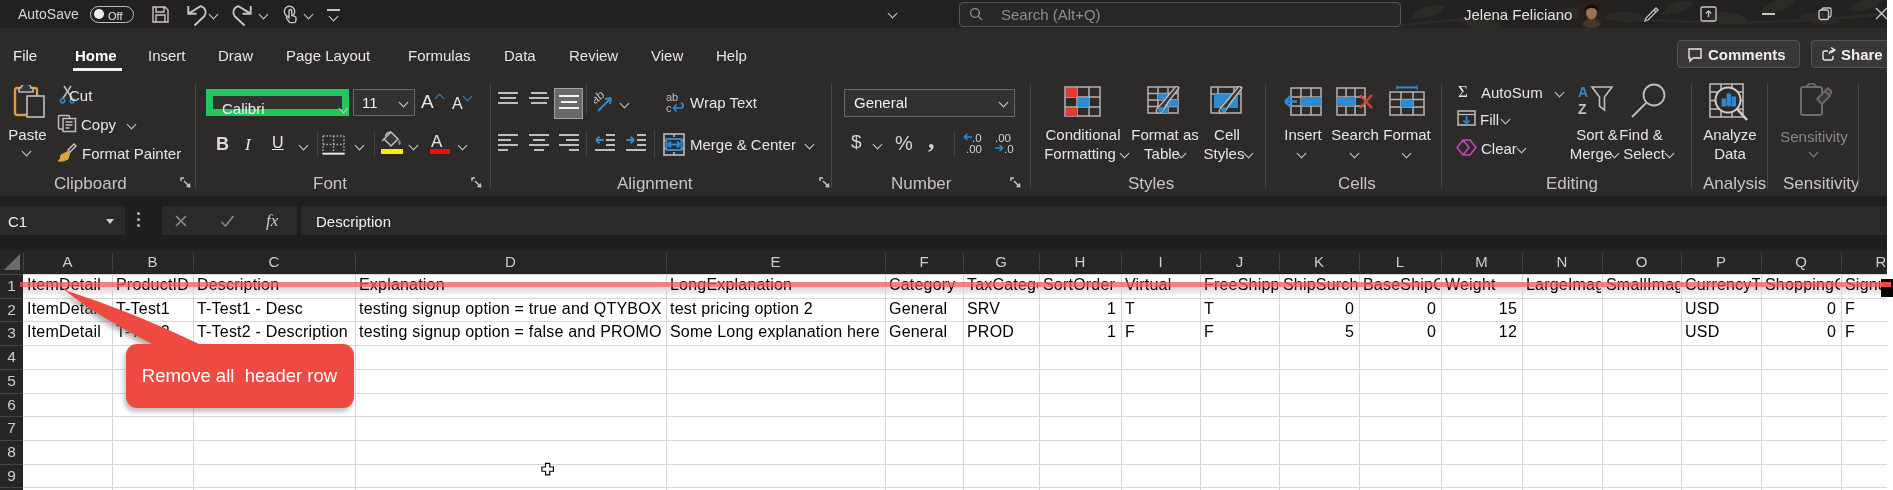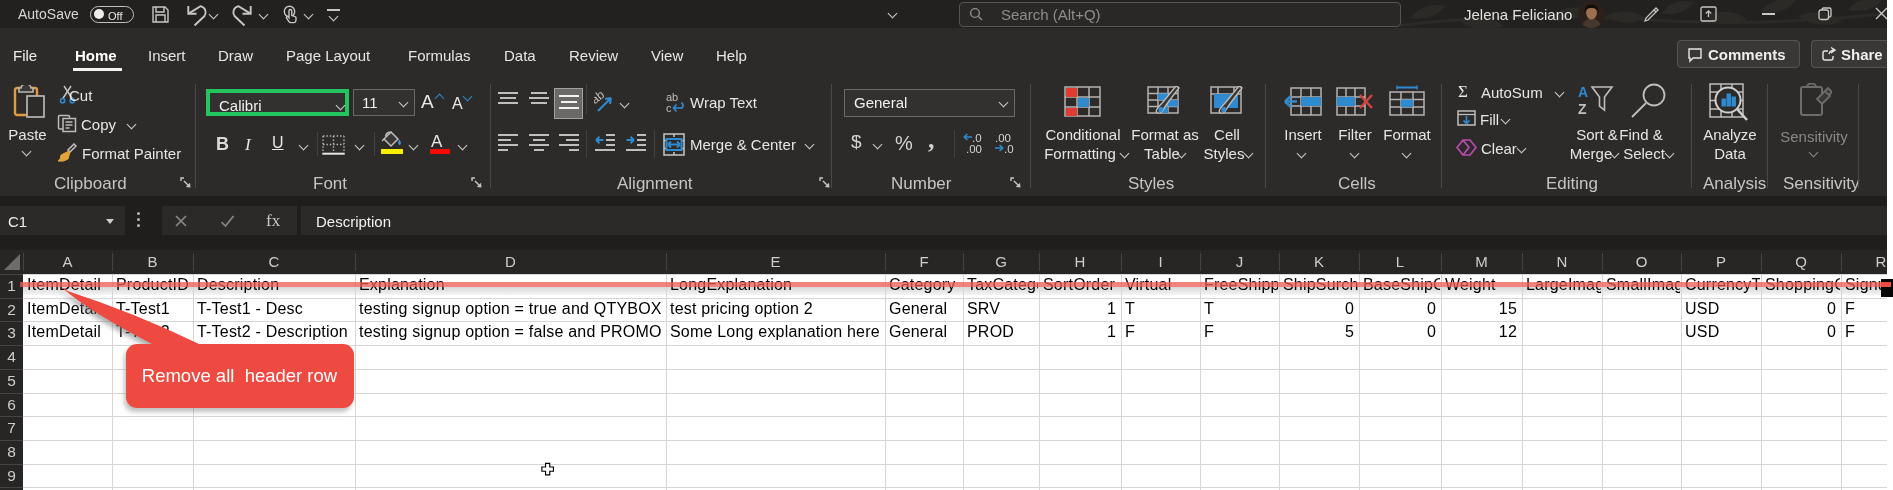--- a/index.html
+++ b/index.html
@@ -172,21 +172,21 @@
 <div class="g" style="left:54px;top:177px">Clipboard</div>
 <svg class="a" style="left:180px;top:177px" width="12" height="12" viewBox="0 0 12 12">
     <g stroke="#c8c6c4" stroke-width="1.4" fill="none">
       <path d="M1 4 V1 H4"></path>
       <path d="M4 4 L8 8"></path>
     </g>
     <path d="M10.5 10.5 L10 5.8 L5.8 10 Z" fill="#c8c6c4"></path>
   </svg>
 <div class="sep" style="left:195px"></div>
 
-<div class="a" style="left:206px;top:89px;width:143px;height:27px;background:#323130;border:4px solid #22c55e;box-sizing:border-box">
+<div class="a" style="left:206px;top:89px;width:143px;height:27px;background:#323130;border:7px solid #22c55e;box-sizing:border-box">
   <div class="t" style="left:9px;top:5px;color:#f2f0ee">Calibri</div>
   <div class="chev" style="left:127px;top:9px"></div>
 </div>
 <div class="a" style="left:353px;top:89px;width:62px;height:27px;background:#323130;border:1px solid #6b6967;box-sizing:border-box">
   <div class="t" style="left:8px;top:5px;color:#f2f0ee">11</div>
   <div class="chev" style="left:46px;top:9px"></div>
 </div>
 <div class="a" style="left:421px;top:92px;font-size:19px;color:#e8e6e4;line-height:19px">A</div>
 <div class="chev" style="left:436px;top:95px;border-color:#2f8ad0;transform:rotate(225deg)"></div>
 <div class="a" style="left:452px;top:96px;font-size:16px;color:#e8e6e4;line-height:16px">A</div>
@@ -387,21 +387,21 @@
 <div class="chev" style="left:1298px;top:150px"></div>
 <svg class="a" style="left:1336px;top:87px" width="38" height="29" viewBox="0 0 38 29">
   <g fill="none" stroke="#b5b3b1" stroke-width="1.5">
       <rect x="1" y="1" width="28" height="27"></rect>
       <path d="M1 10 H29 M1 19 H29 M10 1 V28 M19 1 V28"></path>
     </g>
   <rect x="1" y="10" width="9" height="9" fill="#2f8ad0"></rect>
     <rect x="10" y="10" width="9" height="9" fill="#2f8ad0"></rect>
   <path d="M24 8 L36 21 M36 8 L24 21" stroke="#d4443c" stroke-width="2.4" fill="none"></path>
 </svg>
-<div class="ct" style="left:1315px;top:127px;width:80px">Filter</div>
+<div class="ct" style="left:1315px;top:127px;width:80px">Search</div>
 <div class="chev" style="left:1351px;top:150px"></div>
 <svg class="a" style="left:1389px;top:85px" width="36" height="31" viewBox="0 0 36 31">
   <path d="M8 2.5 H28" stroke="#2f8ad0" stroke-width="2" fill="none"></path>
     <path d="M8 0.5 V4.5 M28 0.5 V4.5" stroke="#2f8ad0" stroke-width="1.4"></path>
   <g fill="none" stroke="#b5b3b1" stroke-width="1.5">
       <rect x="1" y="7" width="34" height="23"></rect>
       <path d="M1 14.5 H35 M1 22 H35 M12 7 V30 M24 7 V30"></path>
     </g>
   <rect x="12" y="14.5" width="12" height="7.5" fill="#2f8ad0"></rect>
 </svg>
@@ -487,21 +487,21 @@
   <div class="a" style="left:0;top:6px;width:3px;height:3px;background:#b8b6b4;border-radius:50%"></div>
   <div class="a" style="left:0;top:12px;width:3px;height:3px;background:#b8b6b4;border-radius:50%"></div>
 </div>
 <div class="a" style="left:162px;top:206px;width:135px;height:29px;background:#2b2a28">
   <svg class="a" style="left:12px;top:8px" width="14" height="14" viewBox="0 0 14 14">
       <path d="M2 2 L12 12 M12 2 L2 12" stroke="#8a8886" stroke-width="1.7"></path>
     </svg>
   <svg class="a" style="left:58px;top:8px" width="15" height="14" viewBox="0 0 15 14">
       <path d="M1.5 8 L5.5 12 L13.5 2" fill="none" stroke="#8a8886" stroke-width="1.7"></path>
     </svg>
-  <div class="a" style="left:104px;top:5px;font-family:'Liberation Serif',serif;font-size:17px;color:#cbc9c7">fx</div>
+  <div class="a" style="left:104px;top:5px;font-family:'Liberation Serif',serif;font-style:italic;font-size:17px;color:#cbc9c7">fx</div>
 </div>
 <div class="a" style="left:301px;top:206px;width:1586px;height:29px;background:#2b2a28">
   <div class="t" style="left:15px;top:8px;color:#f2f0ee">Description</div>
 </div>
 
 <div class="a" style="left:0;top:250px;width:1887px;height:24px;background:#272625"></div>
 <div class="a" style="left:0;top:274px;width:23px;height:216px;background:#272625"></div>
 <div class="a" style="left:23px;top:274px;width:1864px;height:216px;background:#fff"></div>
 <div class="a" style="left:23px;top:286.5px;width:1858px;height:8.5px;background:linear-gradient(to bottom,#d7d7d7,#f5f5f5)"></div>
 <svg class="a" style="left:3px;top:253px" width="18" height="18" viewBox="0 0 18 18">

